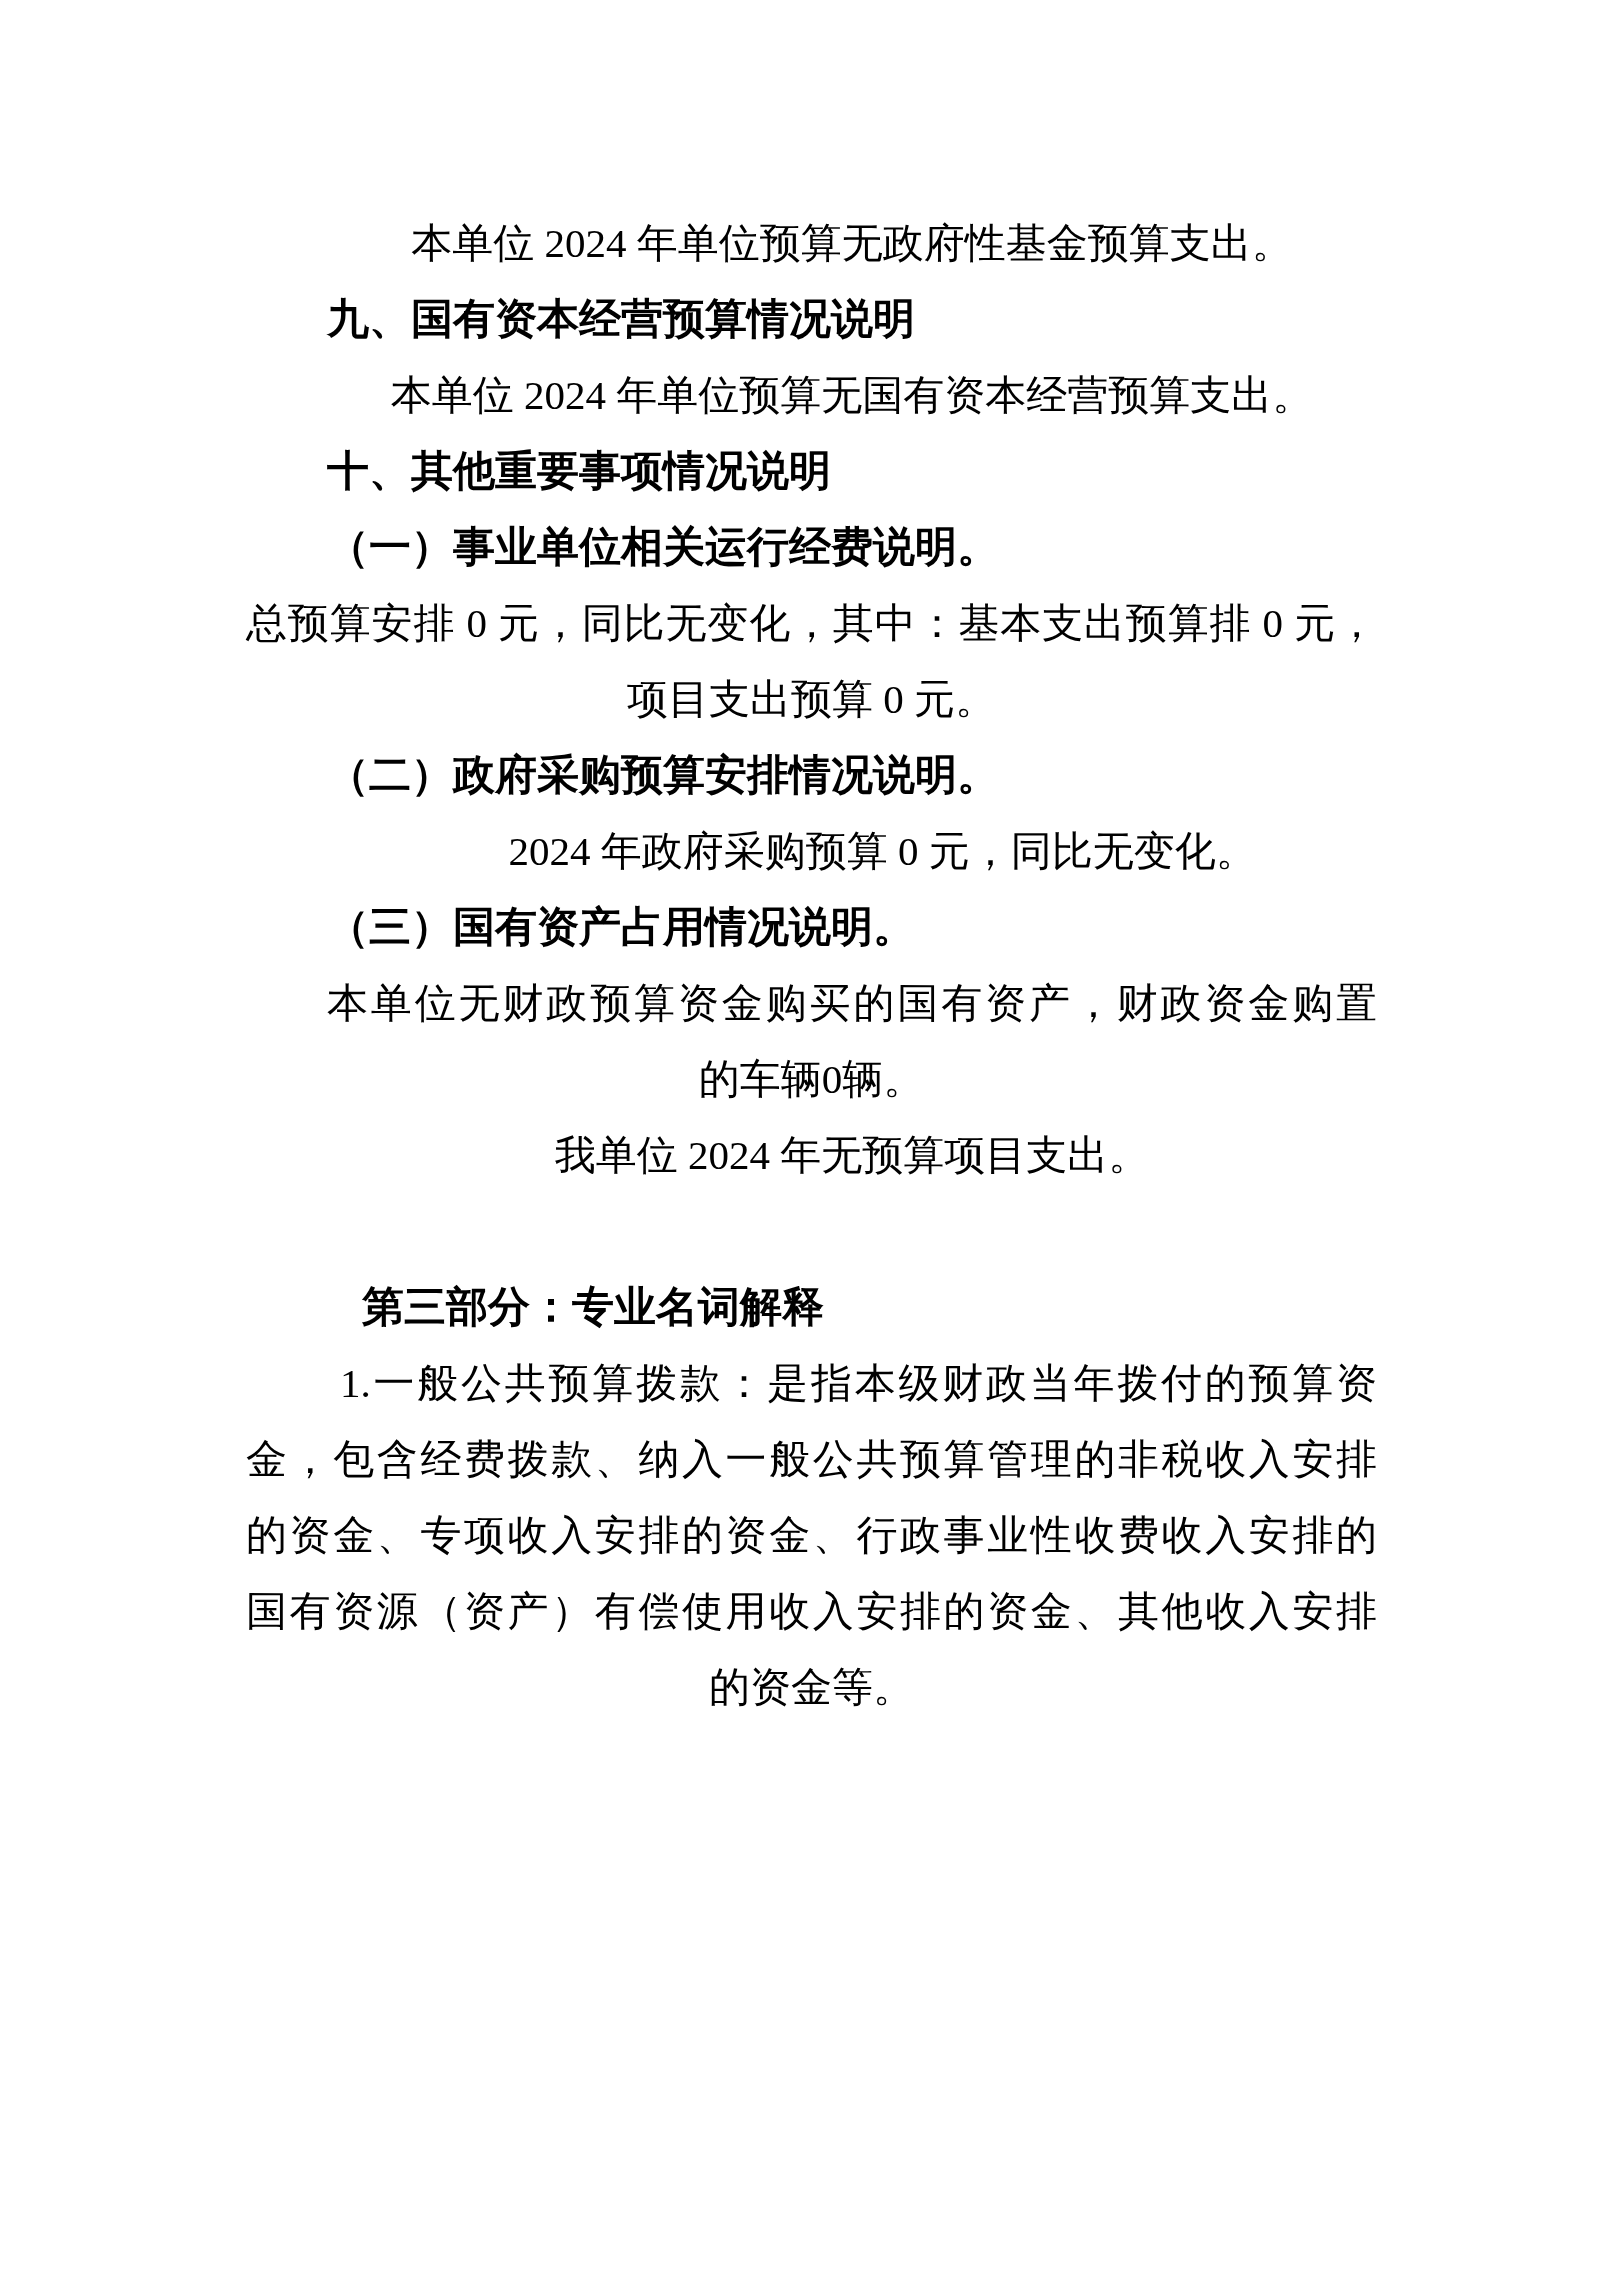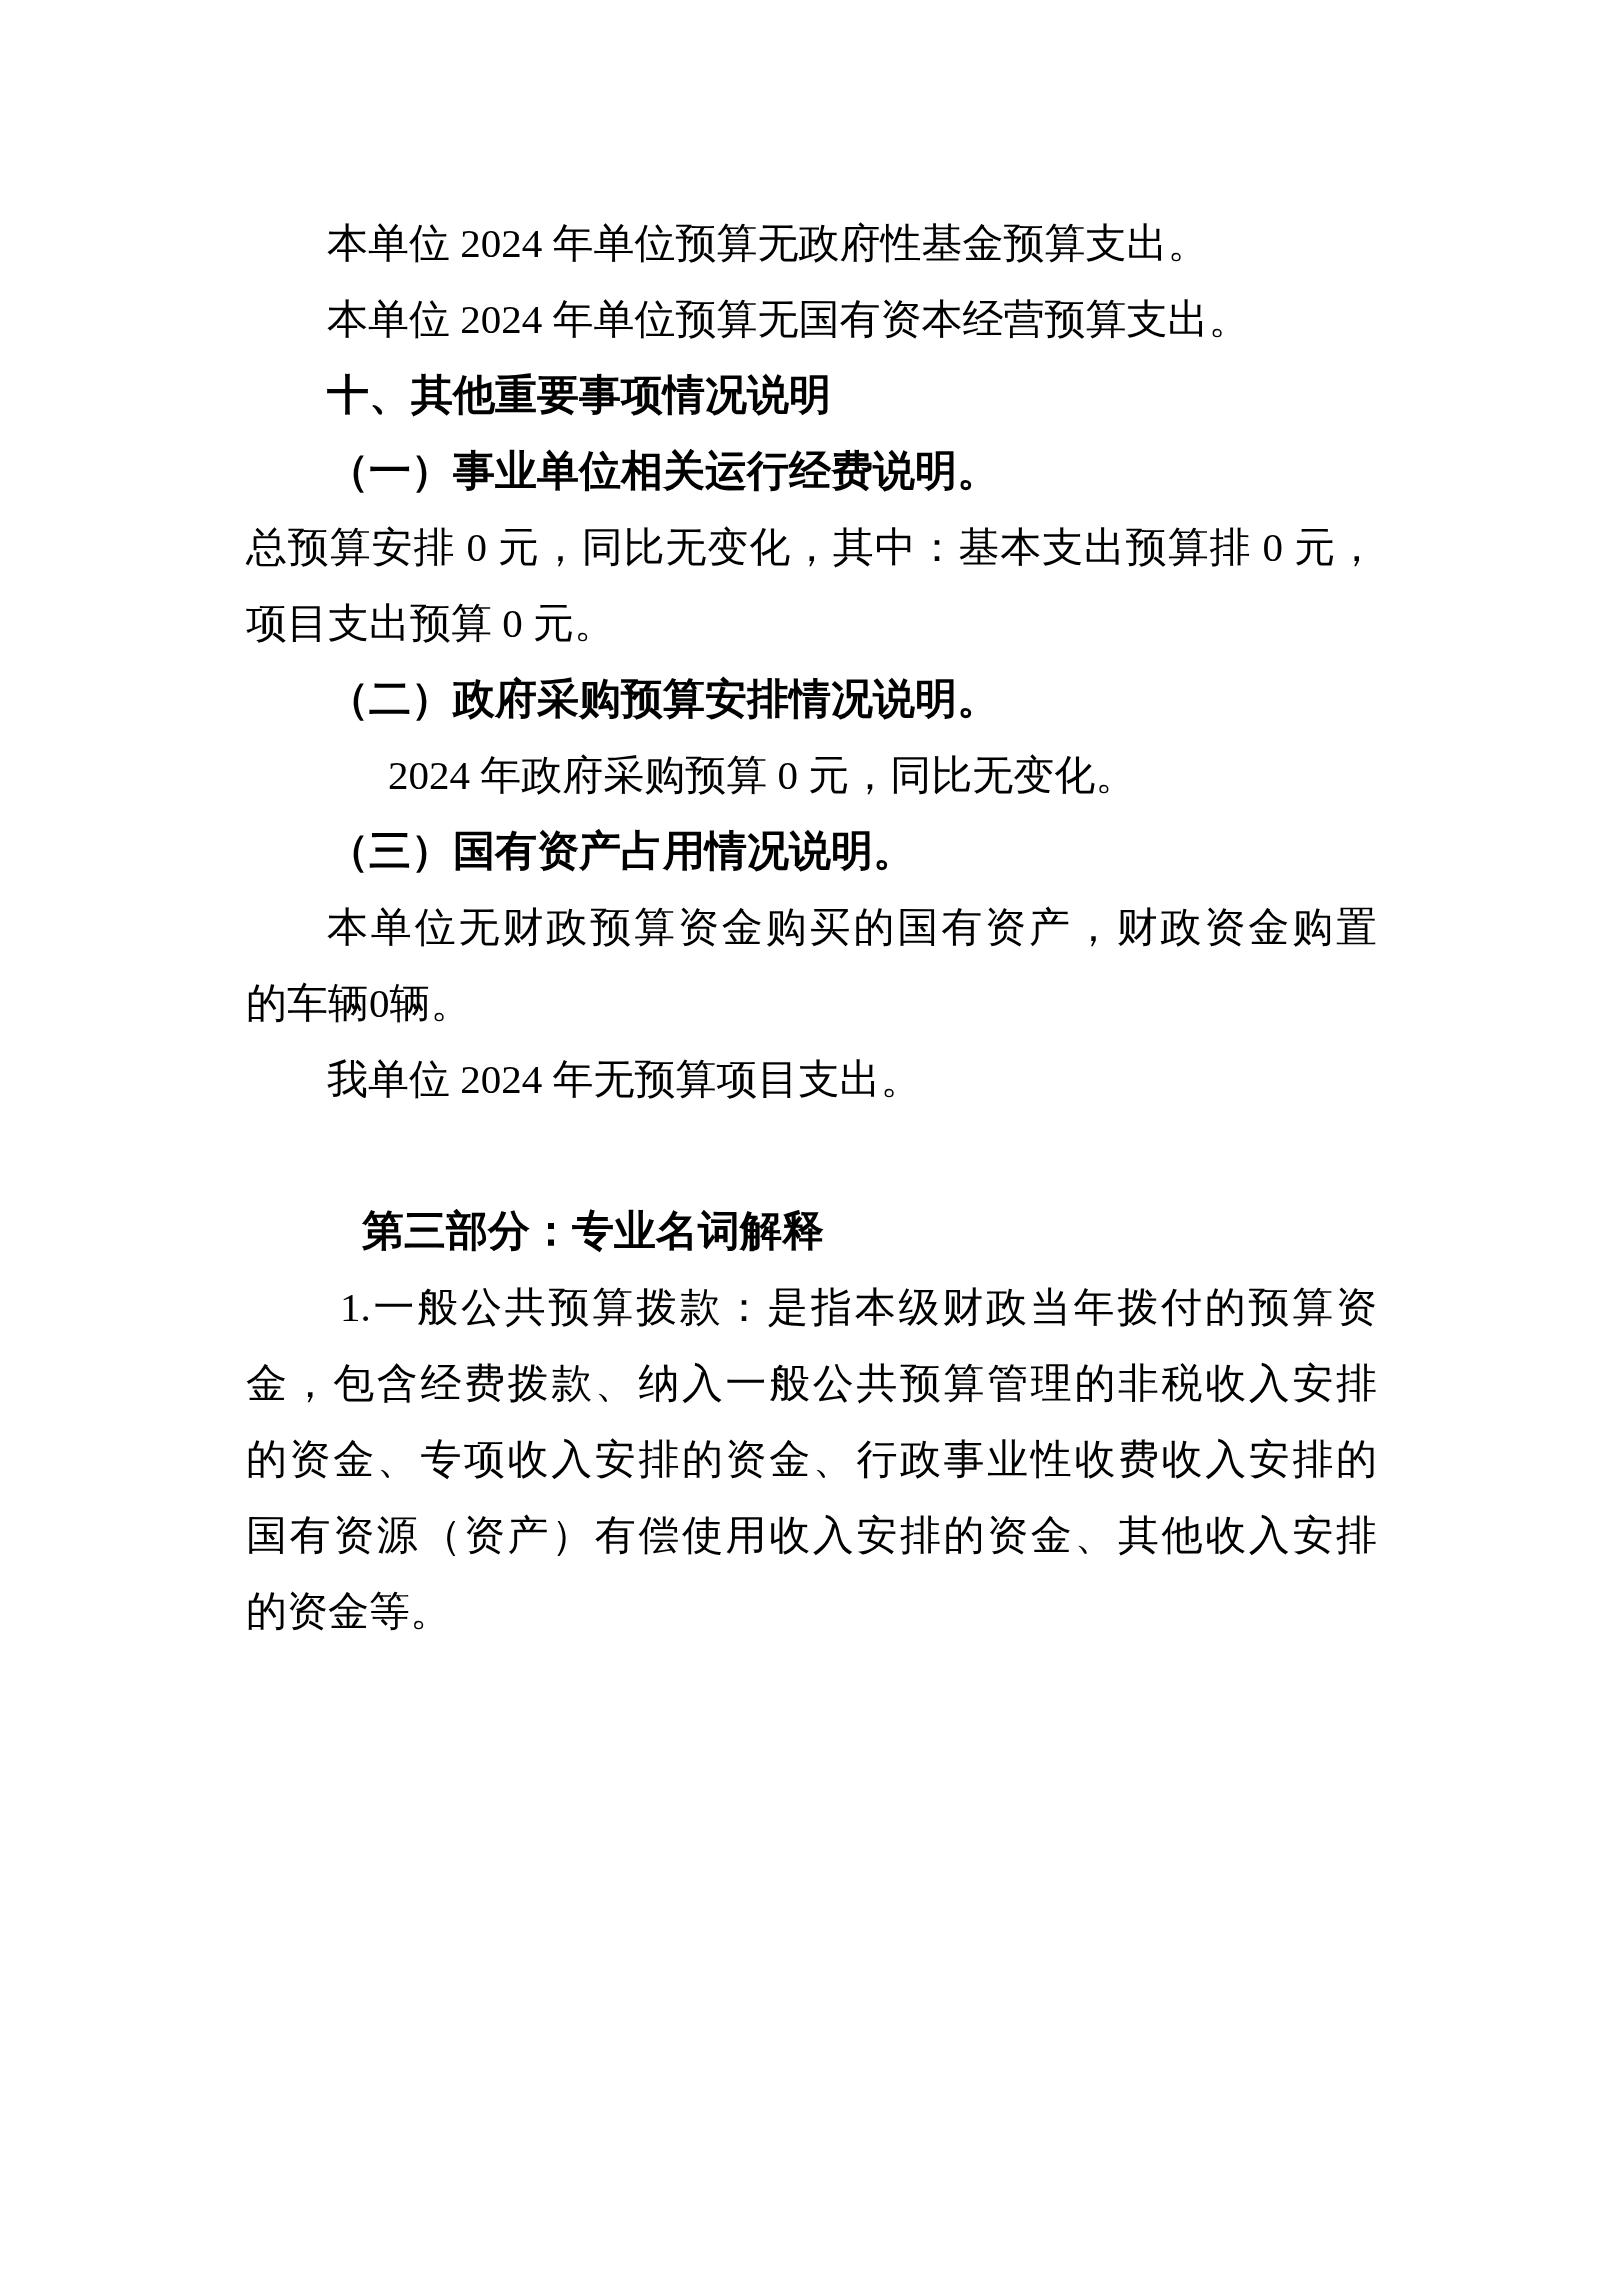--- a/index.html
+++ b/index.html
@@ -20,20 +20,21 @@
   .ln {
     margin: 0;
     padding: 0;
     line-height: 76px;
     white-space: normal;
   }
   .body-text {
     font-family: "Liberation Serif", "DejaVu Serif", serif;
     font-size: 41px;
     font-weight: 400;
+    text-align: center;
   }
   .head-text {
     font-family: "Liberation Sans", "DejaVu Sans", sans-serif;
     font-size: 42px;
     font-weight: 700;
   }
   .ind2  { text-indent: 81px; }
   .ind25 { text-indent: 94px; }
   .ind35 { text-indent: 142px; }
   .fill {
@@ -44,20 +45,21 @@
     text-align: left;
     padding-left: 116px;
     margin-top: 76px;
   }
 </style>
 </head>
 <body>
 
 <div class="page">
   <div class="ln body-text ind2">本单位 2024 年单位预算无政府性基金预算支出。</div>
+  <div class="ln head-text ind2">九、国有资本经营预算情况说明</div>
   <div class="ln body-text ind2">本单位 2024 年单位预算无国有资本经营预算支出。</div>
   <div class="ln head-text ind2">十、其他重要事项情况说明</div>
   <div class="ln head-text ind2">（一）事业单位相关运行经费说明。</div>
   <div class="ln body-text fill">总预算安排 0 元，同比无变化，其中：基本支出预算排 0 元，</div>
   <div class="ln body-text">项目支出预算 0 元。</div>
   <div class="ln head-text ind2">（二）政府采购预算安排情况说明。</div>
   <div class="ln body-text ind35">2024 年政府采购预算 0 元，同比无变化。</div>
   <div class="ln head-text ind2">（三）国有资产占用情况说明。</div>
   <div class="ln body-text ind2 fill">本单位无财政预算资金购买的国有资产，财政资金购置</div>
   <div class="ln body-text">的车辆0辆。</div>

